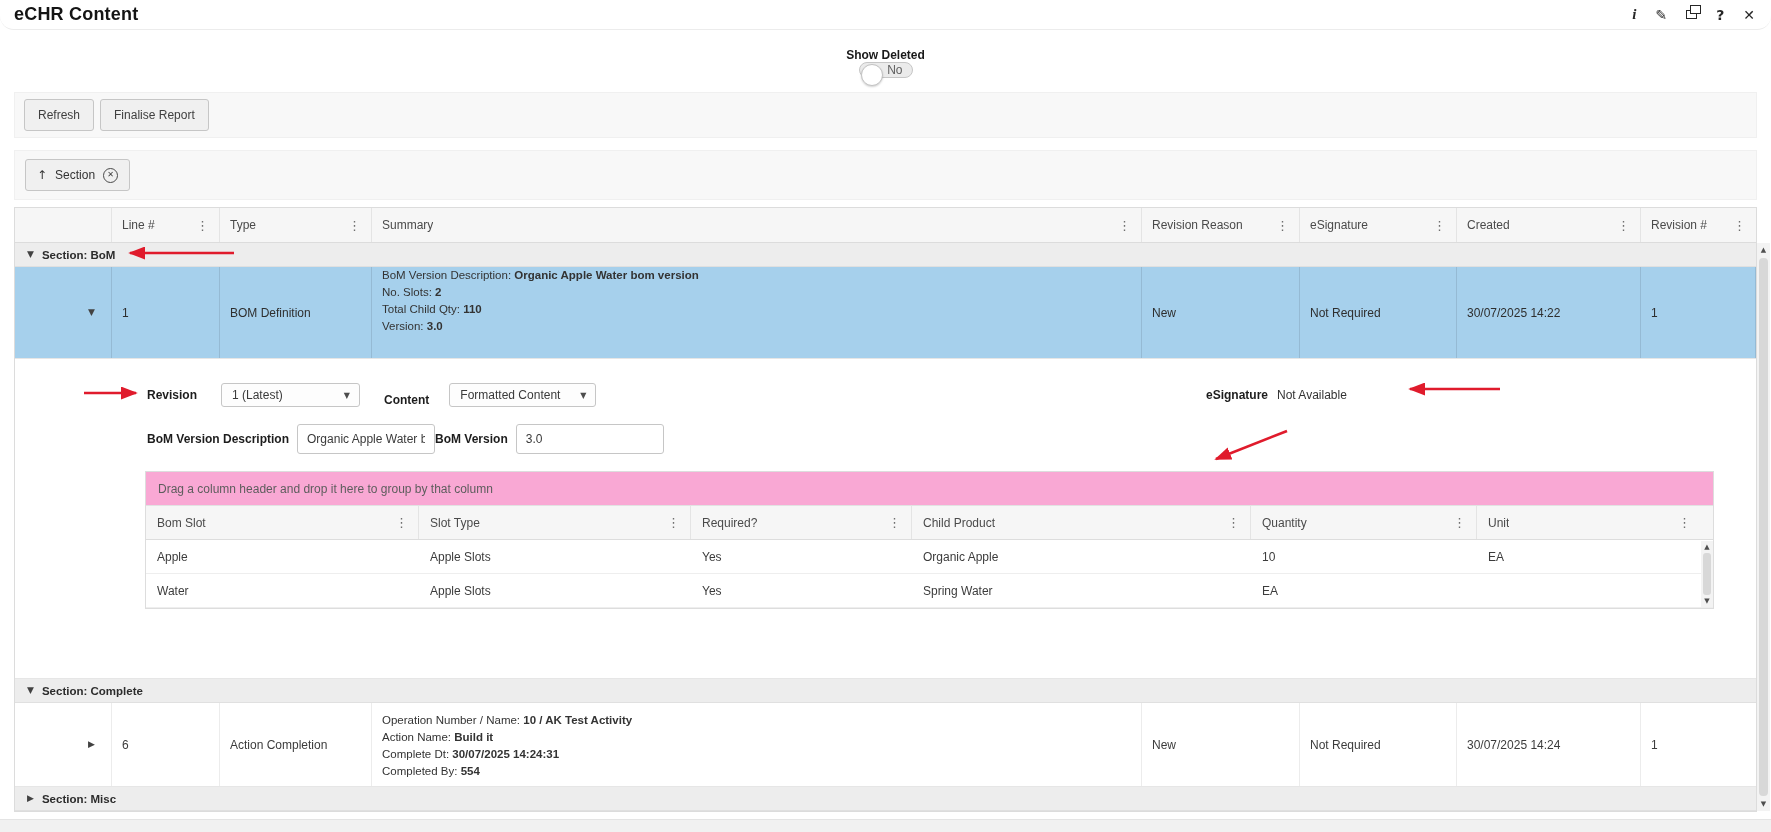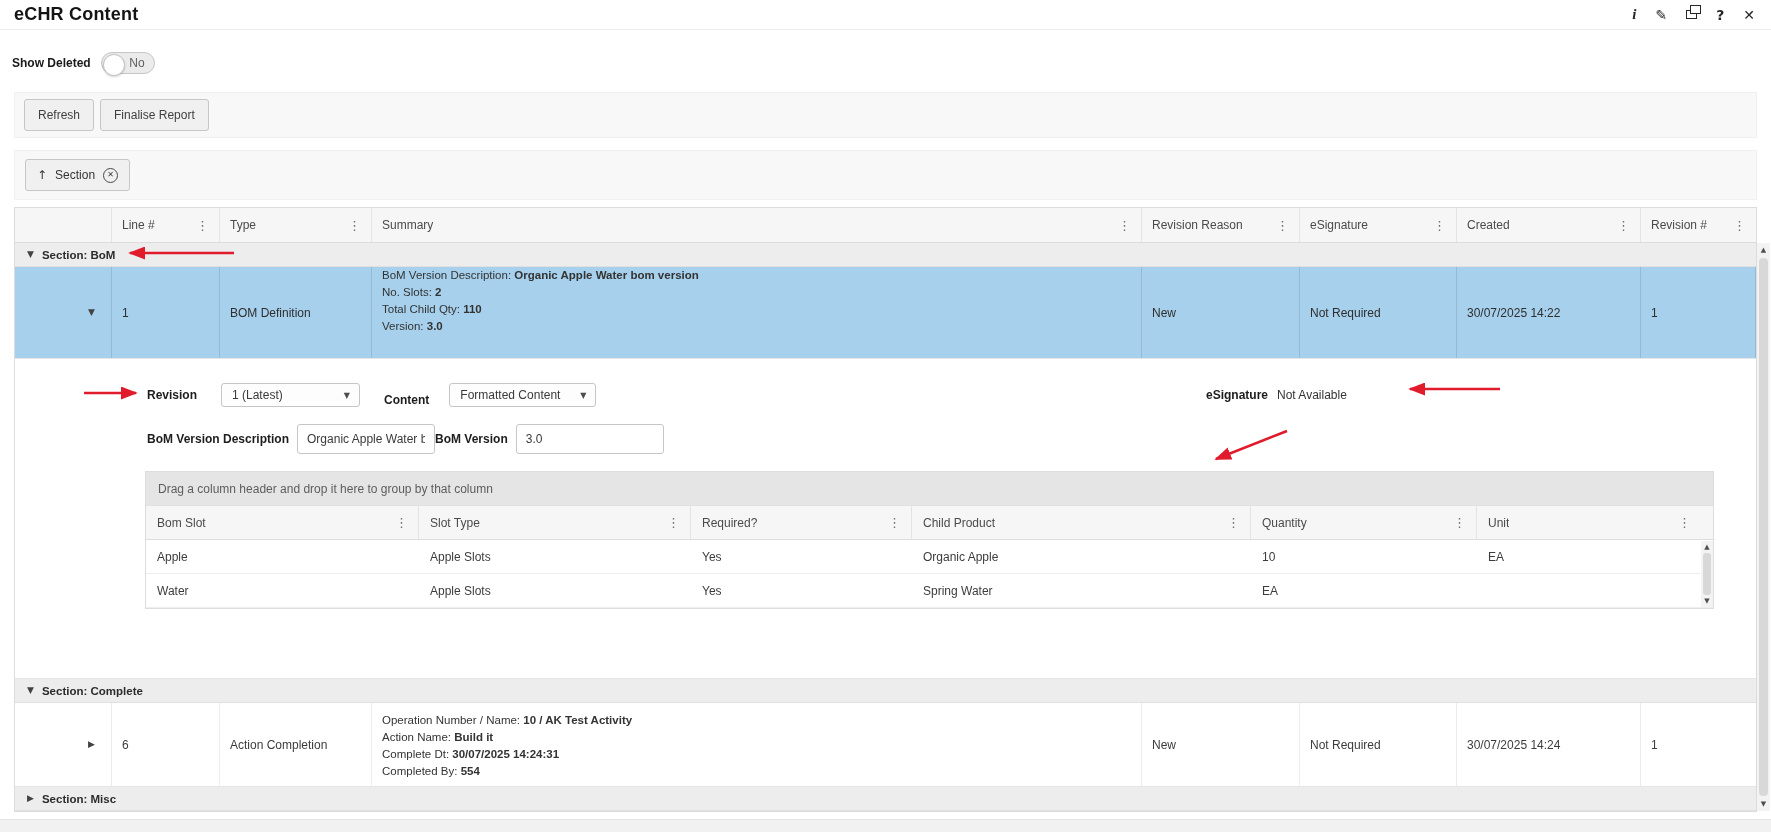--- a/index.html
+++ b/index.html
@@ -9,32 +9,32 @@
     background:#ffffff;
     font-family:"Liberation Sans", sans-serif;
     color:#424242;
     overflow:hidden;
   }
   .glyph { font-family:"DejaVu Sans", sans-serif; }
 
   
   .titlebar {
     height:30px; display:flex; justify-content:space-between; align-items:center;
-    padding:0 16px 0 14px; border-bottom:1px solid #ececec; background:#fff;
+    padding:0 16px 0 14px; border-bottom:1px solid #ececec; background:#fff;border-radius:14px;
   }
   .titlebar h1 { font-size:18px; font-weight:700; color:#141414; letter-spacing:.2px; }
   .titlebar-icons { display:flex; gap:19px; align-items:center; }
   .tb-icon { font-size:14px; color:#262626; font-weight:700; cursor:pointer; line-height:1; }
   .tb-icon.info { font-family:"Liberation Serif", serif; font-style:italic; font-size:15px; }
   .popout { display:flex; align-items:flex-end; }
   .popout-box { width:11px; height:9px; border:1.6px solid #262626; position:relative; background:#fff; }
   .popout-box::after { content:""; position:absolute; left:3px; top:-6px; width:9px; height:7px; border:1.6px solid #262626; background:#fff; }
 
   
-  .show-deleted-row { display:flex; align-items:center; gap:10px; padding:18px 12px 0; height:48px; }
+  .show-deleted-row { display:flex; align-items:center; padding:18px 2px 0; height:48px;flex-direction:column; }
   .sd-label { font-size:12px; font-weight:700; color:#191919; }
   .switch {
     position:relative; width:54px; height:22px; background:#ebebeb; border:1px solid #c6c6c6;
     border-radius:13px; display:flex; align-items:center; justify-content:flex-end; padding-right:9px; cursor:pointer;
   }
   .knob {
     position:absolute; left:1px; top:1px; width:22px; height:22px; background:#fff;
     border:1px solid #c3c3c3; border-radius:50%; box-shadow:0 1px 2px rgba(0,0,0,.18);
   }
   .switch-label { font-size:12px; color:#5f5f5f; }
@@ -118,21 +118,21 @@
     font-size:12px; color:#3a3a3a; font-family:inherit; background:#fff;
   }
   .w1 { width:138px; }
   .w2 { width:148px; }
   .esig-group { position:absolute; left:1191px; top:20px; height:32px; display:flex; align-items:center; gap:9px; }
   .esig-value { font-size:12px; color:#333; }
 
   
   .inner-grid { position:absolute; left:130px; top:112px; width:1569px; border:1px solid #ddd; background:#fff; }
   .drag-hint {
-    height:34px; background:#e5e5e5; border-bottom:1px solid #e2e2e2;
+    height:34px; background:#f9a8d4; border-bottom:1px solid #e2e2e2;
     display:flex; align-items:center; padding-left:12px; font-size:12px; color:#5d5d5d;
   }
   .ig-cols { display:grid; grid-template-columns:273px 272px 221px 339px 226px 224px; }
   .ig-header { background:#f6f6f6; height:34px; border-bottom:1px solid #ddd; }
   .ig-header .hcell { padding:0 7px 0 11px; }
   .ig-row { height:34px; border-bottom:1px solid #eee; background:#fff; }
   .ig-row:last-of-type { border-bottom:none; }
   .ig-row .cell { display:flex; align-items:center; padding:0 11px; font-size:12px; color:#3c3c3c; }
   .ig-scrollbar {
     position:absolute; right:0; top:69px; width:12px; height:66px; background:#f3f3f3;

